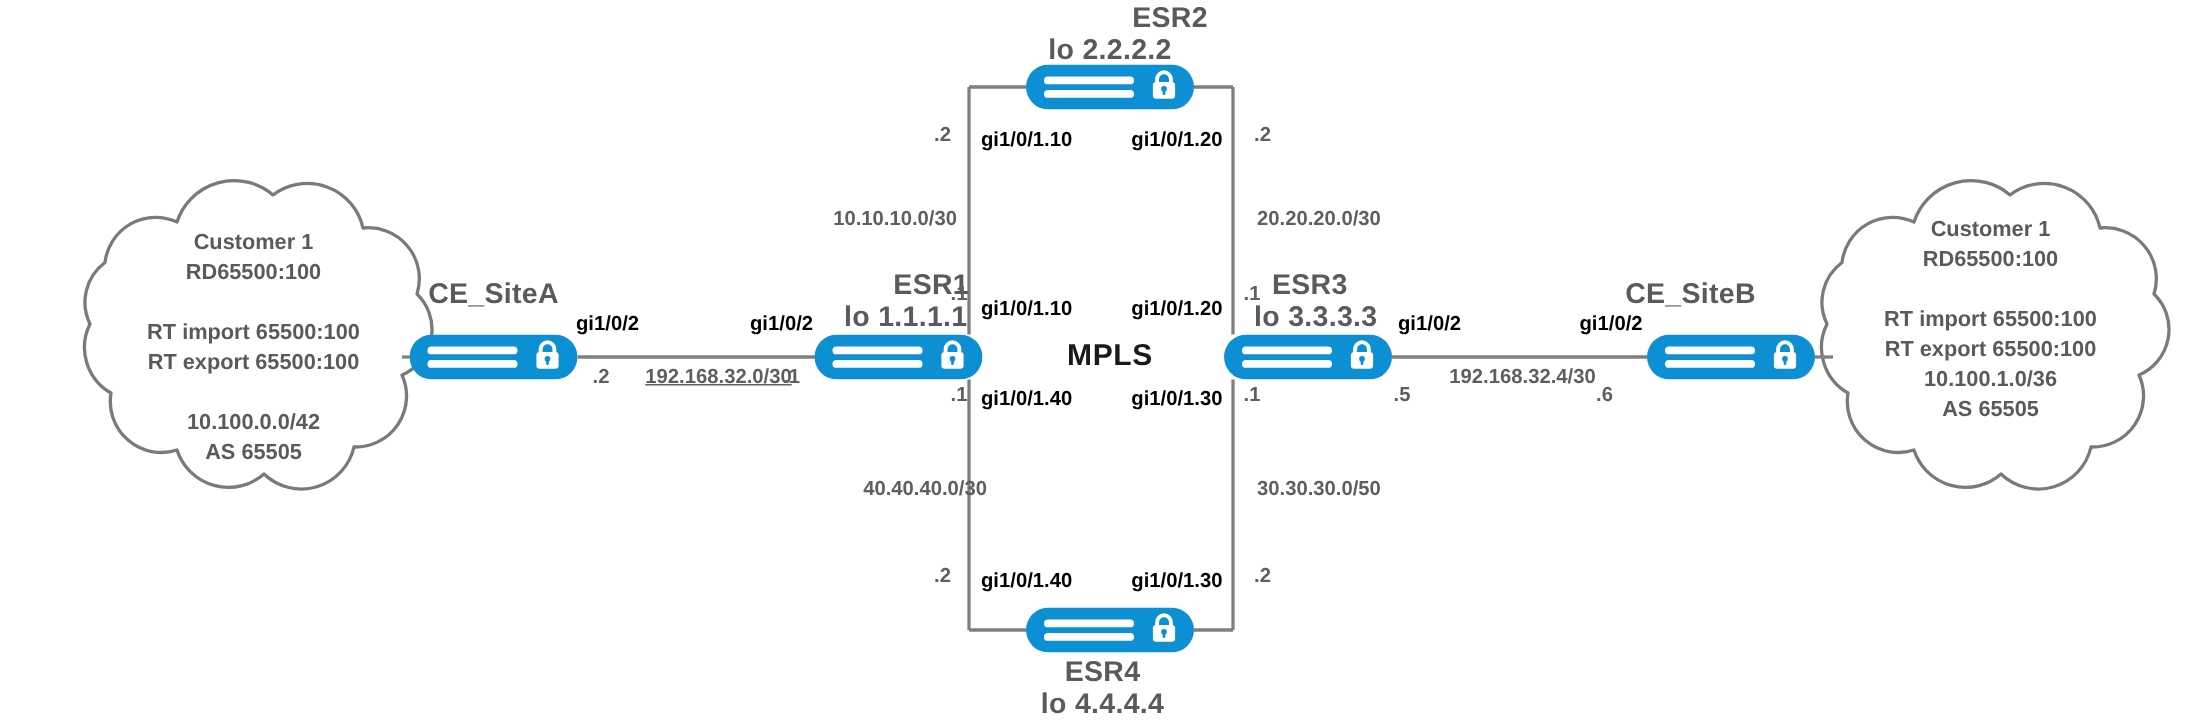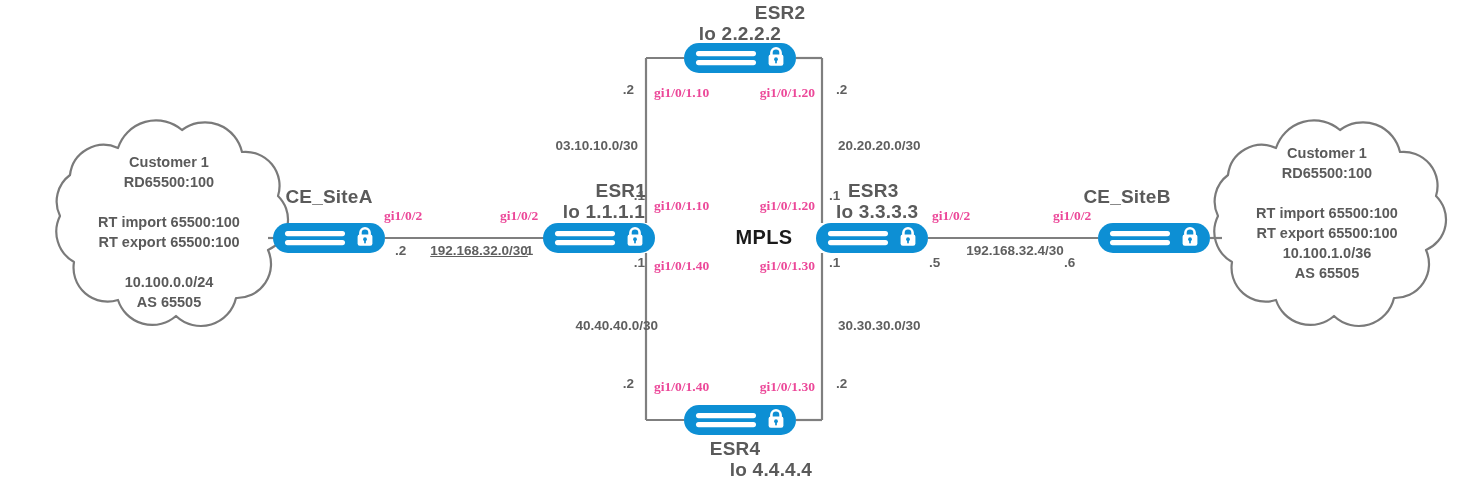--- a/index.html
+++ b/index.html
@@ -33,39 +33,37 @@
   .devname {
     font-size: 19px;
     font-weight: bold;
     color: #5a5a5a;
     letter-spacing: 0.2px;
   }
   
   .iface {
     font-size: 13.5px;
     font-weight: bold;
-    color: #ec4899;
-    font-family: Liberation Serif, serif;
+    color: #000000;
   }
   .octet {
     font-size: 13.5px;
     font-weight: bold;
     color: #5f5f5f;
   }
   .netaddr {
     font-size: 13.5px;
     font-weight: bold;
     color: #5f5f5f;
   }
   .mpls {
     font-size: 20px;
     font-weight: bold;
     color: #1a1a1a;
     letter-spacing: 0.4px;
-    margin-left: 24px;
   }
   .cloudtext {
     position: absolute;
     text-align: center;
     font-size: 14.5px;
     font-weight: bold;
     color: #5a5a5a;
     line-height: 20px;
     white-space: nowrap;
   }
@@ -157,21 +155,21 @@
     <use href="#router-sym" x="1098" y="223" width="112" height="30"></use>
   </svg>
 
   <div class="cloudtext ctr" style="left:169px; top:152px;">
     <div>Customer 1</div>
     <div>RD65500:100</div>
     <div style="height:20px;"></div>
     <div>RT import 65500:100</div>
     <div>RT export 65500:100</div>
     <div style="height:20px;"></div>
-    <div>10.100.0.0/24</div>
+    <div>10.100.0.0/42</div>
     <div>AS 65505</div>
   </div>
 
   <div class="cloudtext ctr" style="left:1327px; top:143px;">
     <div>Customer 1</div>
     <div>RD65500:100</div>
     <div style="height:20px;"></div>
     <div>RT import 65500:100</div>
     <div>RT export 65500:100</div>
     <div>10.100.1.0/36</div>
@@ -183,55 +181,55 @@
   <div class="lbl devname right" style="left:646px; top:180px;">ESR1</div>
   <div class="lbl devname right" style="left:645px; top:201px;">lo 1.1.1.1</div>
 
   <div class="lbl devname ctr" style="left:780px; top:2px;">ESR2</div>
   <div class="lbl devname ctr" style="left:740px; top:23px;">lo 2.2.2.2</div>
 
   <div class="lbl devname" style="left:848px; top:180px;">ESR3</div>
   <div class="lbl devname" style="left:836px; top:201px;">lo 3.3.3.3</div>
 
   <div class="lbl devname ctr" style="left:735px; top:438px;">ESR4</div>
-  <div class="lbl devname ctr" style="left:735px; top:459px;margin-left:36px;">lo 4.4.4.4</div>
+  <div class="lbl devname ctr" style="left:735px; top:459px;">lo 4.4.4.4</div>
 
   <div class="lbl devname ctr" style="left:1127px; top:186px;">CE_SiteB</div>
 
   <div class="lbl mpls ctr" style="left:740px; top:226px;">MPLS</div>
 
   <div class="lbl iface" style="left:384px; top:208px;">gi1/0/2</div>
   <div class="lbl octet" style="left:395px; top:243px;">.2</div>
   <div class="lbl netaddr ctr" style="left:479px; top:243px;text-decoration:underline;">192.168.32.0/30</div>
   <div class="lbl octet" style="left:522px; top:243px;">.1</div>
   <div class="lbl iface" style="left:500px; top:208px;">gi1/0/2</div>
 
   <div class="lbl iface" style="left:932px; top:208px;">gi1/0/2</div>
   <div class="lbl octet" style="left:929px; top:255px;">.5</div>
   <div class="lbl netaddr ctr" style="left:1015px; top:243px;">192.168.32.4/30</div>
   <div class="lbl octet" style="left:1064px; top:255px;">.6</div>
   <div class="lbl iface" style="left:1053px; top:208px;">gi1/0/2</div>
 
   <div class="lbl octet right" style="left:634px; top:82px;">.2</div>
   <div class="lbl iface" style="left:654px; top:85px;">gi1/0/1.10</div>
-  <div class="lbl netaddr right" style="left:638px; top:138px;">03.10.10.0/30</div>
+  <div class="lbl netaddr right" style="left:638px; top:138px;">10.10.10.0/30</div>
   <div class="lbl octet right" style="left:645px; top:188px;">.1</div>
   <div class="lbl iface" style="left:654px; top:198px;">gi1/0/1.10</div>
 
   <div class="lbl iface right" style="left:815px; top:85px;">gi1/0/1.20</div>
   <div class="lbl octet" style="left:836px; top:82px;">.2</div>
   <div class="lbl netaddr" style="left:838px; top:138px;">20.20.20.0/30</div>
   <div class="lbl iface right" style="left:815px; top:198px;">gi1/0/1.20</div>
   <div class="lbl octet" style="left:829px; top:188px;">.1</div>
 
   <div class="lbl octet right" style="left:645px; top:255px;">.1</div>
   <div class="lbl iface" style="left:654px; top:258px;">gi1/0/1.40</div>
   <div class="lbl netaddr right" style="left:638px; top:318px;margin-left:20px;">40.40.40.0/30</div>
   <div class="lbl octet right" style="left:634px; top:376px;">.2</div>
   <div class="lbl iface" style="left:654px; top:379px;">gi1/0/1.40</div>
 
   <div class="lbl iface right" style="left:815px; top:258px;">gi1/0/1.30</div>
   <div class="lbl octet" style="left:829px; top:255px;">.1</div>
-  <div class="lbl netaddr" style="left:838px; top:318px;">30.30.30.0/30</div>
+  <div class="lbl netaddr" style="left:838px; top:318px;">30.30.30.0/50</div>
   <div class="lbl iface right" style="left:815px; top:379px;">gi1/0/1.30</div>
   <div class="lbl octet" style="left:836px; top:376px;">.2</div>
 
 </div>
 
 </body></html>

